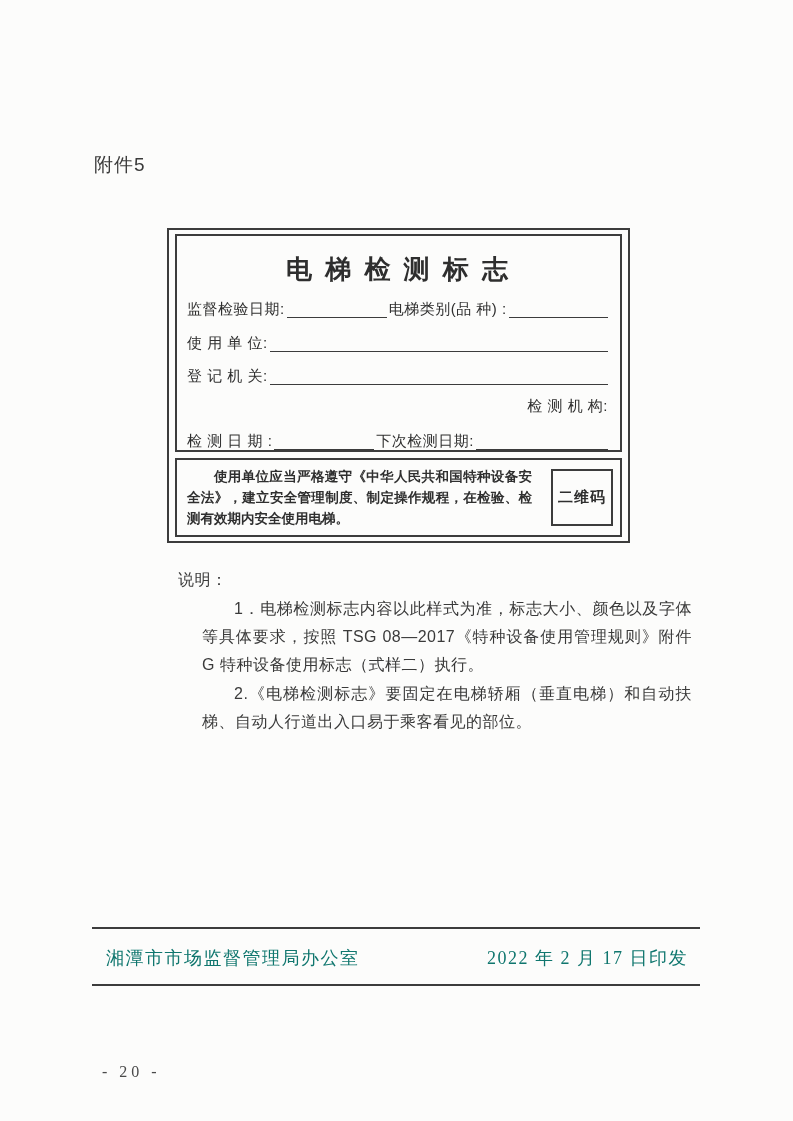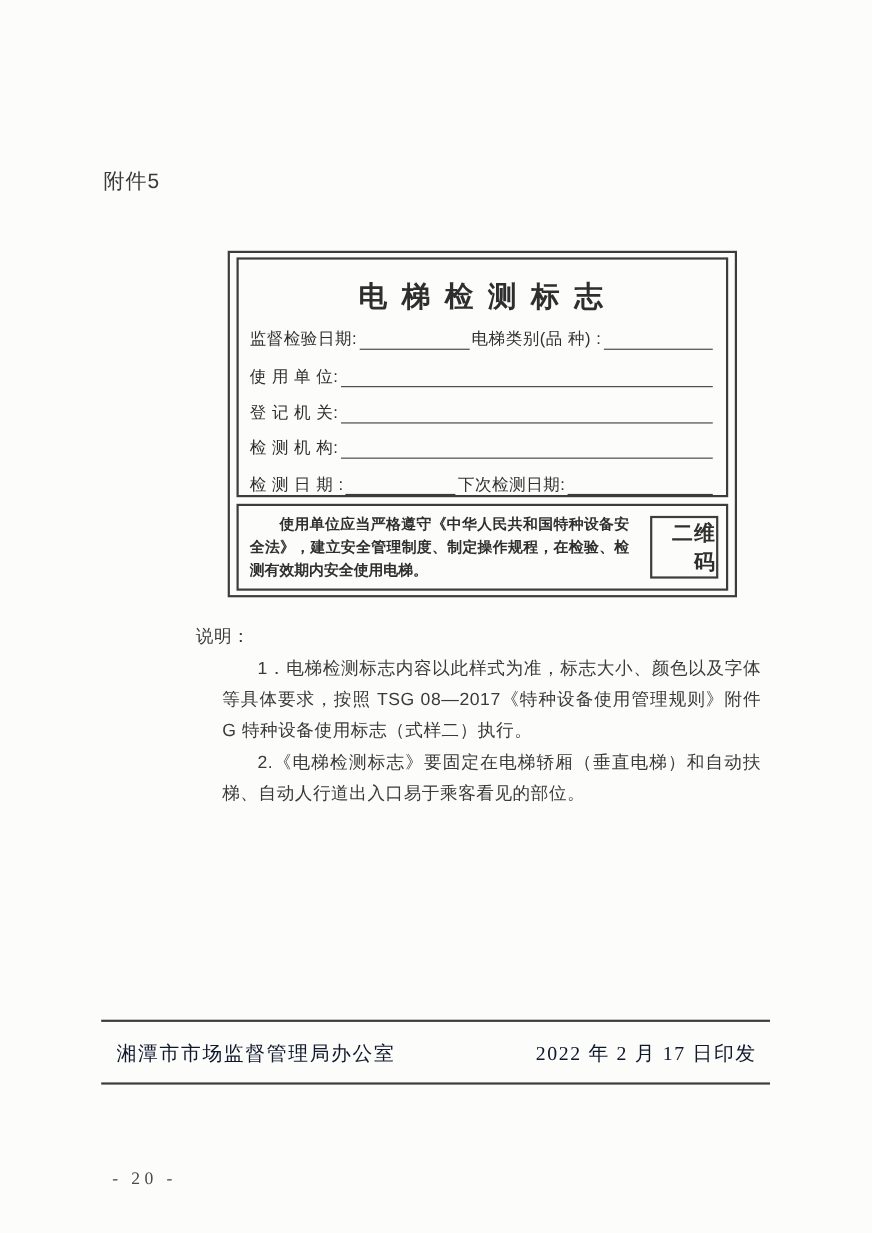--- a/index.html
+++ b/index.html
@@ -20,21 +20,20 @@
   
   .attachment{
     position:absolute;left:94px;top:152px;
     font-size:19px;letter-spacing:1px;color:#3a3a3a;font-weight:500;
   }
 
   
   .card{
     position:absolute;left:167px;top:228px;width:463px;height:315px;
     border:2px solid var(--border);
-    margin-left:40px;
   }
   .form-box{
     position:absolute;left:6px;top:4px;right:6px;height:218px;
     border:2px solid var(--border);
   }
   .card-title{
     margin-top:16px;text-align:center;
     font-size:26px;font-weight:bold;letter-spacing:3px;color:#2e2e2e;
     white-space:pre;
   }
@@ -45,38 +44,38 @@
   .frow .flabel{
     font-size:15px;font-weight:normal;line-height:22px;
     white-space:pre;color:#2f2f2f;letter-spacing:0.5px;flex:0 0 auto;
   }
   .fline{
     border-bottom:1.5px solid var(--border);
     height:18px;margin:0 0 2px 2px;
   }
   .fline.grow{flex:1 1 auto;}
   .fline.w102{flex:0 0 100px;margin-right:2px;}
-  .r0{top:60px;} .r1{top:94px;} .r2{top:127px;} .r3{top:159px;} .r4{top:192px;}
+  .r0{top:60px;} .r1{top:94px;} .r2{top:127px;} .r3{top:159px;flex-direction:column;} .r4{top:192px;}
 
   .legal-box{
     position:absolute;left:6px;right:6px;top:228px;height:79px;
     border:2px solid var(--border);
     display:flex;align-items:center;gap:19px;
     padding:5px 7px 5px 10px;
   }
   .notice-text{
     flex:1 1 auto;
     font-size:13.5px;font-weight:bold;line-height:1.58;
     text-indent:2em;text-align:justify;color:#2f2f2f;
   }
   .qr-box{
     flex:0 0 auto;width:62px;height:57px;
     border:2px solid var(--border);
     display:flex;align-items:center;justify-content:center;
-    font-size:19px;font-weight:bold;letter-spacing:1px;color:#2f2f2f;text-align:right;
+    font-size:15px;font-weight:bold;letter-spacing:1px;color:#2f2f2f;
   }
 
   
   .notes{
     position:absolute;left:178px;top:566px;width:514px;
     font-family:Liberation Sans, sans-serif;
     font-size:16px;line-height:28px;color:#3a3a3a;letter-spacing:0.5px;
   }
   .notes-heading{line-height:28px;}
   .note{text-indent:2em;text-align:justify;margin-top:1px;margin-left:24px;}
@@ -85,21 +84,21 @@
   .footer-rule{
     position:absolute;left:92px;width:608px;height:2px;background:var(--border);
   }
   .footer-rule.top{top:927px;}
   .footer-rule.bottom{top:984px;}
   .footer-row{
     position:absolute;left:92px;top:944px;width:608px;height:28px;
     display:flex;justify-content:space-between;align-items:center;
     padding:0 12px 0 14px;
     font-family:"Liberation Serif","DejaVu Serif",serif;
-    font-size:18px;letter-spacing:1.5px;color:#0f172a;
+    font-size:18px;letter-spacing:1.5px;color:#0f766e;
   }
   .page-number{
     position:absolute;left:102px;top:1048px;
     font-family:"Liberation Serif","DejaVu Serif",serif;
     font-size:16px;letter-spacing:4px;color:#4a4a4a;margin-top:15px;
   }
 </style>
 </head>
 <body>
 

